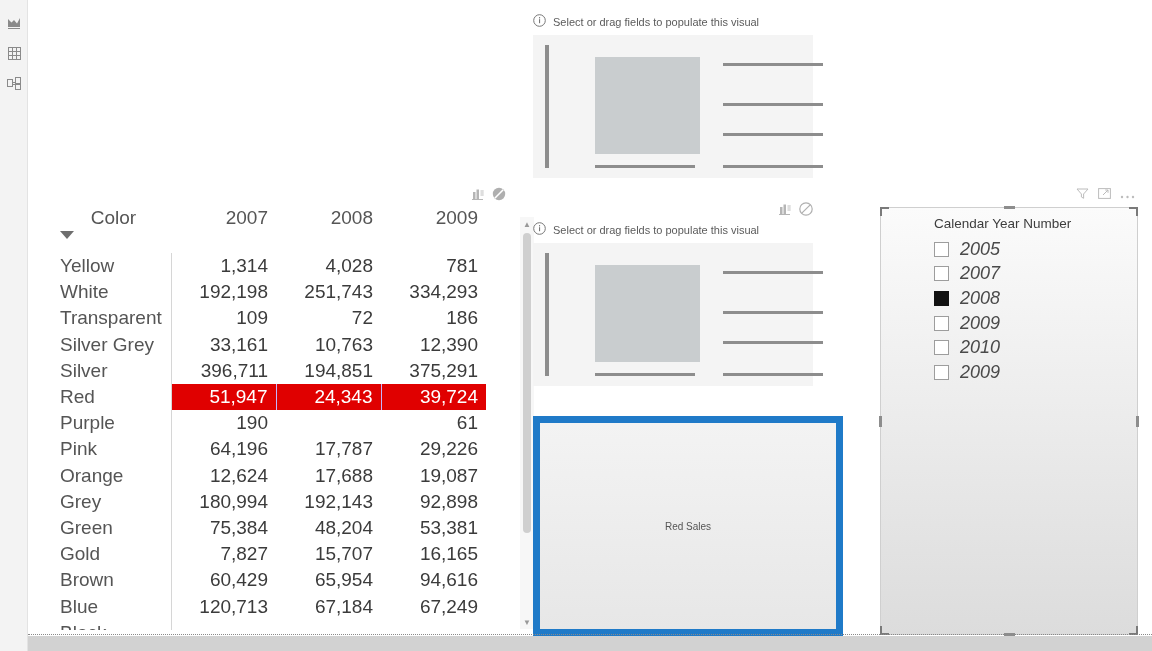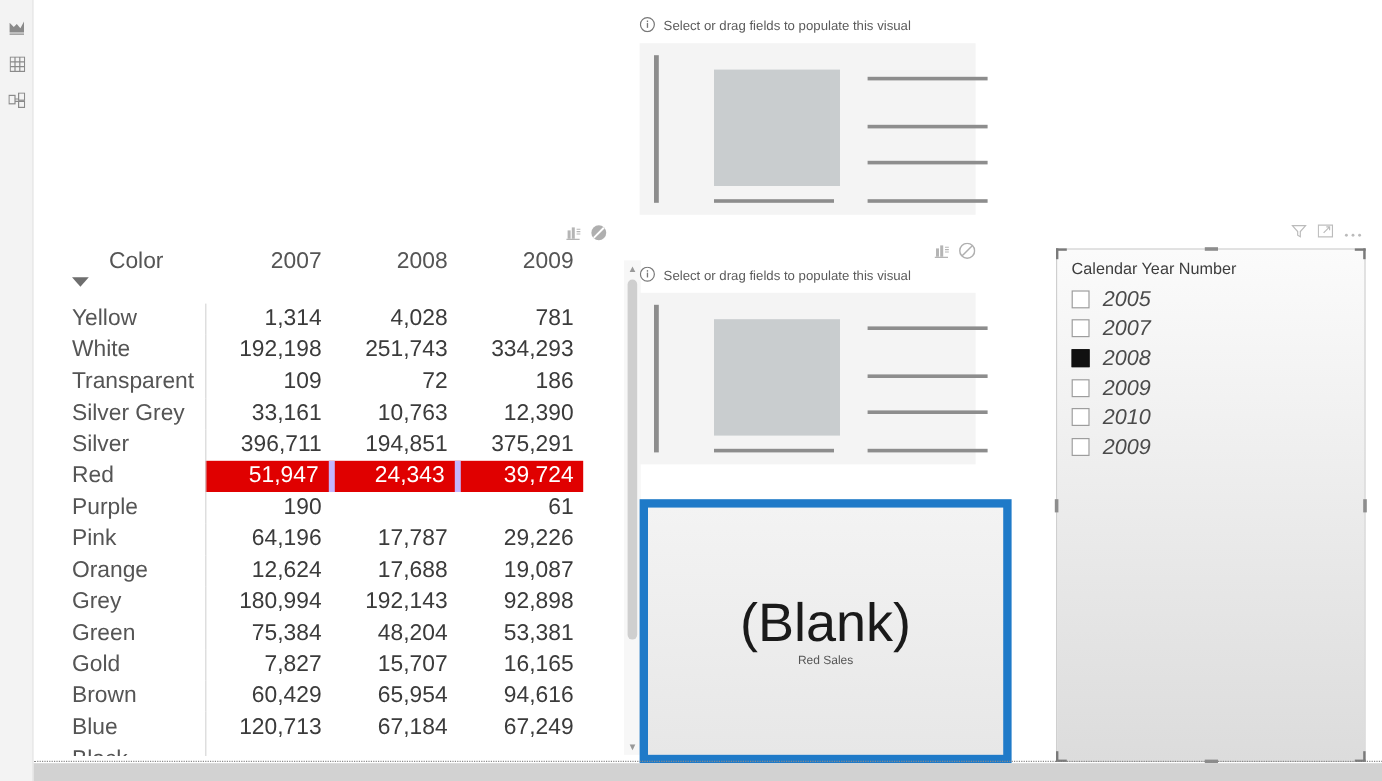--- a/index.html
+++ b/index.html
@@ -111,21 +111,21 @@
   }
   .matrix-table td.cell-val {
     text-align: right;
     padding-right: 8px;
     width: 105px;
   }
   tr.highlight td.cell-val {
     background: #e00000;
     color: #ffffff;
   }
-  tr.highlight td.cell-val + td.cell-val { border-left: 5px solid #c4b5fd; }
+  tr.highlight td.cell-val + td.cell-val { border-left: 1px solid #c4b5fd; }
 
   .matrix-clip {
     position: absolute;
     left: 0; top: 0;
     width: 466px; height: 425px;
     overflow: hidden;
   }
 
   
   .tbl-scroll {
@@ -210,20 +210,21 @@
     color: #555;
   }
 
   
   .slicer-visual {
     position: absolute;
     left: 852px; top: 207px;
     width: 258px; height: 428px;
     background: linear-gradient(180deg, #fbfbfb 0%, #dcdcdc 100%);
     border: 1px solid #cfcfcf;
+    padding-left: 41px;
   }
   .slicer-icons {
     position: absolute;
     right: 2px; top: -22px;
     display: flex; gap: 9px; align-items: center;
   }
   .slicer-icons .ic { opacity: .5; cursor: pointer; }
   .slicer-title {
     font-size: 13.5px;
     color: #3d3d3d;
@@ -477,21 +478,20 @@
         <div class="ph-line" style="left:190px; top:28px; width:100px;"></div>
         <div class="ph-line" style="left:190px; top:68px; width:100px;"></div>
         <div class="ph-line" style="left:190px; top:98px; width:100px;"></div>
         <div class="ph-line" style="left:62px;  top:130px; width:100px;"></div>
         <div class="ph-line" style="left:190px; top:130px; width:100px;"></div>
       </div>
     </div>
 
     <div class="card-visual">
       <div class="card-inner">
-        <div class="card-value">(Blank)</div>
         <div class="card-label">Red Sales</div>
       </div>
     </div>
 
     <div class="slicer-visual">
       <div class="slicer-icons">
         <span class="ic">
           <svg width="13" height="13" viewBox="0 0 13 13">
             <path d="M1 2h11L7.6 7v4.3L5.4 10V7z" fill="none" stroke="#7a7a7a" stroke-width="1"></path>
           </svg>

